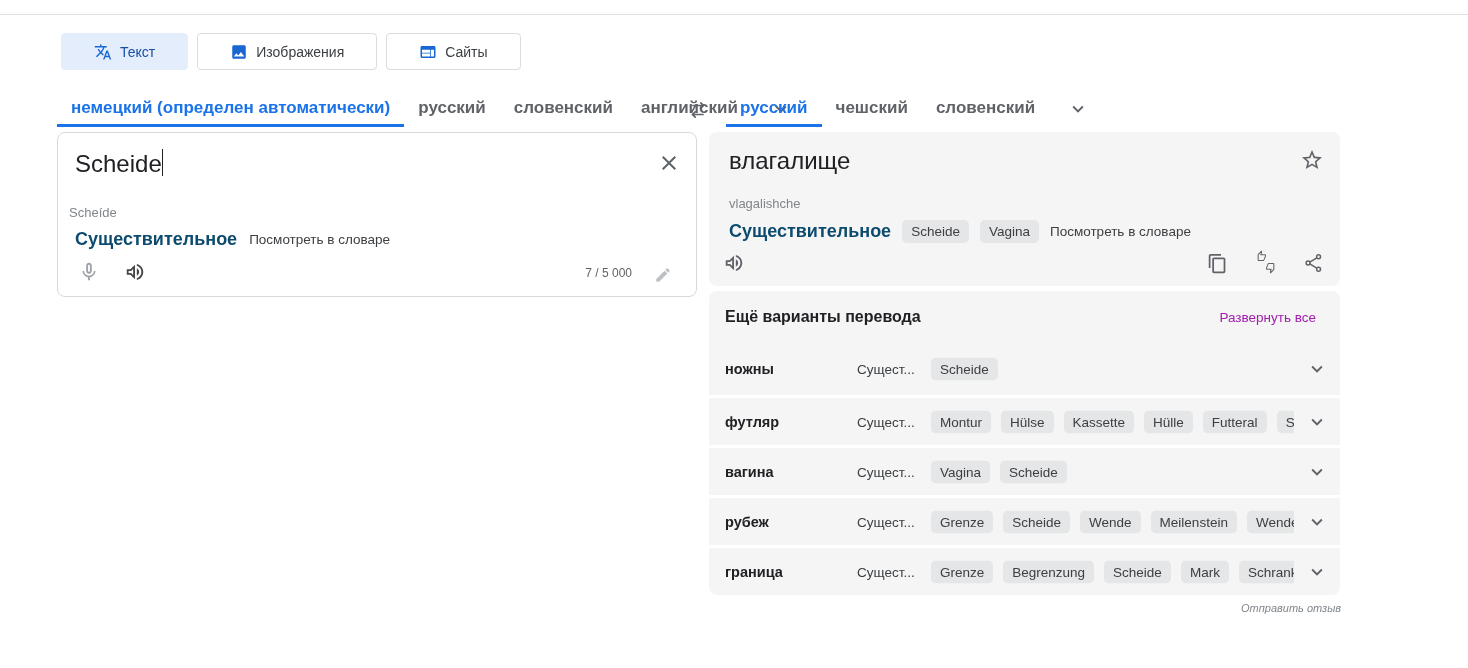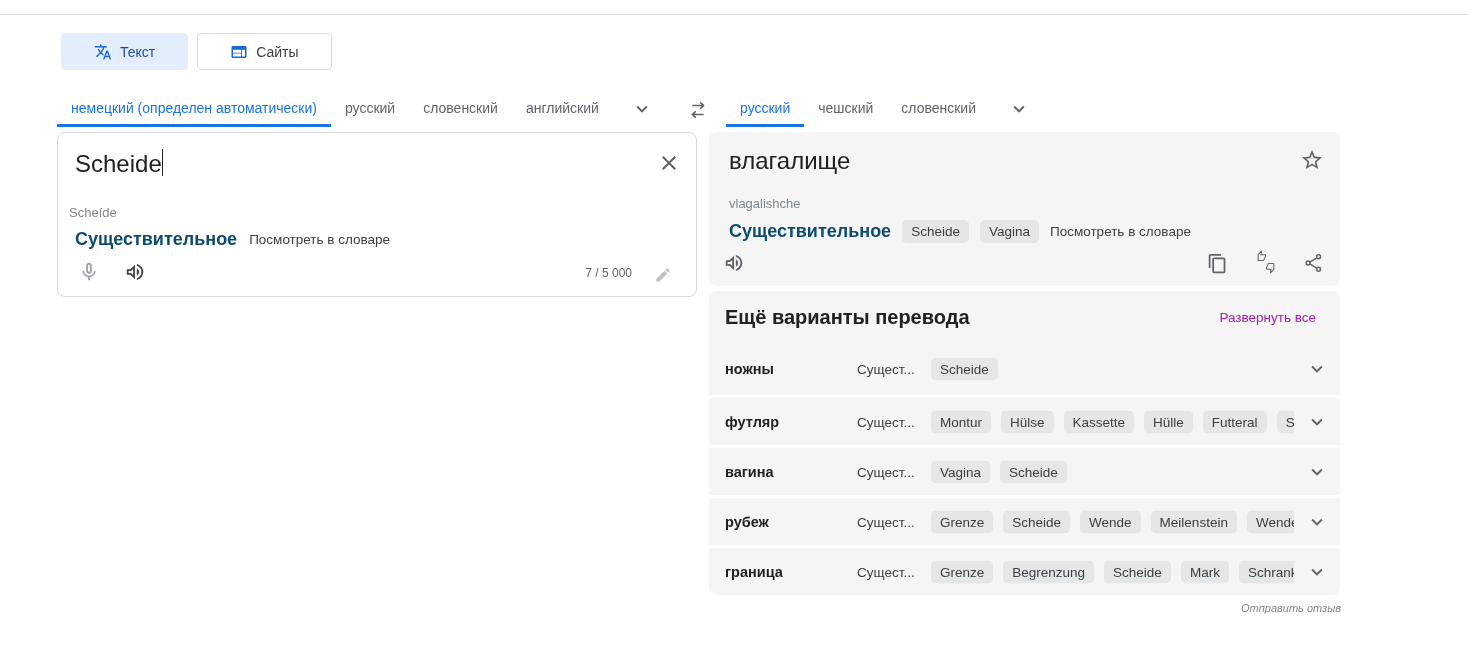--- a/index.html
+++ b/index.html
@@ -12,21 +12,21 @@
   .toolbar { position:absolute; top:33px; left:61px; display:flex; gap:9px; }
   .vbtn { display:inline-flex; align-items:center; gap:8px; height:37px; padding:0 32px;
           border:1px solid #dadce0; border-radius:4px; background:#fff; color:#3c4043;
           font-size:14px; font-weight:500; font-family:inherit; cursor:pointer; white-space:nowrap; }
   .vbtn svg { width:18px; height:18px; fill:#1967d2; flex:0 0 auto; }
   .vbtn.selected { background:#e4edfb; border-color:#e4edfb; color:#174ea6; }
 
   
   .lang-bar { position:absolute; top:91px; height:36px; display:flex; align-items:stretch; }
   .src-bar { left:57px; } .tgt-bar { left:726px; }
-  .lang-tab { display:flex; align-items:center; padding:0 14px; font-size:14px; font-weight:400;
+  .lang-tab { display:flex; align-items:center; padding:0 14px; font-size:17px; font-weight:700;
               color:#5f6368; cursor:pointer; white-space:nowrap; border-bottom:3px solid transparent; }
   .lang-tab.selected { color:#1a73e8; border-bottom-color:#1a73e8; }
   .lang-chevron { align-self:center; width:22px; height:22px; margin-left:18px; cursor:pointer; fill:#5f6368; }
   .swap-btn { position:absolute; left:686px; top:98px; width:24px; height:24px; cursor:pointer; }
   .swap-btn svg { width:24px; height:24px; }
 
   
   .source-card { position:absolute; left:57px; top:132px; width:640px; height:165px;
                  background:#fff; border:1px solid #d7d9dd; border-radius:8px; }
   .big-text { position:absolute; left:17px; top:16px; font-size:24px; color:#202124; }
@@ -52,21 +52,21 @@
           white-space:nowrap; flex:0 0 auto; cursor:pointer; }
   .result-card .spk-btn { left:14px; bottom:12px; fill:#5f6368; }
   .copy-btn  { position:absolute; right:112px; bottom:12px; width:21px; height:21px; cursor:pointer; fill:#5f6368; }
   .rate-btn  { position:absolute; right:62px;  bottom:12px; width:24px; height:24px; cursor:pointer; }
   .share-btn { position:absolute; right:15px;  bottom:12px; width:22px; height:22px; cursor:pointer; }
 
   
   .more-section { position:absolute; left:709px; top:291px; width:631px; }
   .more-head { position:relative; height:52px; background:#f5f5f5; border-radius:8px 8px 0 0; }
   .more-title { position:absolute; left:16px; top:50%; transform:translateY(-50%);
-                font-size:20px; font-weight:bold; color:#202124; }
+                font-size:16px; font-weight:bold; color:#202124; }
   .expand-all { position:absolute; right:24px; top:50%; transform:translateY(-50%);
                 font-size:13.5px; color:#a21caf; cursor:pointer; }
   .alt-row { position:relative; height:47px; margin-top:3px; background:#f5f5f5; }
   .alt-row.first { height:52px; margin-top:0; }
   .alt-row.last { border-radius:0 0 8px 8px; }
   .alt-word { position:absolute; left:16px; top:50%; transform:translateY(-50%);
               font-size:14.5px; font-weight:bold; color:#202124; }
   .alt-pos { position:absolute; left:148px; top:50%; transform:translateY(-50%);
              font-size:13.5px; color:#3c4043; white-space:nowrap; }
   .alt-chips { position:absolute; left:222px; right:46px; top:50%; transform:translateY(-50%);
@@ -81,20 +81,26 @@
 
 <div class="screen">
   <div class="top-divider"></div>
 
   <div class="toolbar">
     <button class="vbtn selected">
       <svg viewBox="0 0 24 24">
           <path d="M12.87 15.07l-2.54-2.51.03-.03c1.74-1.94 2.98-4.17 3.71-6.53H17V4h-7V2H8v2H1v2h11.17C11.5 7.92 10.44 9.75 9 11.35 8.07 10.32 7.3 9.19 6.69 8h-2c.73 1.63 1.73 3.17 2.98 4.56l-5.09 5.02L4 19l5-5 3.11 3.11.76-2.04zM18.5 10h-2L12 22h2l1.12-3h4.75L21 22h2l-4.5-12zm-2.62 7l1.62-4.33L19.12 17h-3.24z"></path>
         </svg>
       <span>Текст</span>
+    </button>
+    <button class="vbtn">
+      <svg viewBox="0 0 24 24">
+          <path d="M21 19V5c0-1.1-.9-2-2-2H5c-1.1 0-2 .9-2 2v14c0 1.1.9 2 2 2h14c1.1 0 2-.9 2-2zM8.5 13.5l2.5 3.01L14.5 12l4.5 6H5l3.5-4.5z"></path>
+        </svg>
+      <span>Изображения</span>
     </button>
     <button class="vbtn">
       <svg viewBox="0 0 24 24">
           <path d="M20 4H4c-1.1 0-1.99.9-1.99 2L2 18c0 1.1.9 2 2 2h16c1.1 0 2-.9 2-2V6c0-1.1-.9-2-2-2zm-5 14H4v-4h11v4zm0-5H4V9h11v4zm5 5h-4V9h4v9z"></path>
         </svg>
       <span>Сайты</span>
     </button>
   </div>
 
   <div class="lang-bar src-bar">

